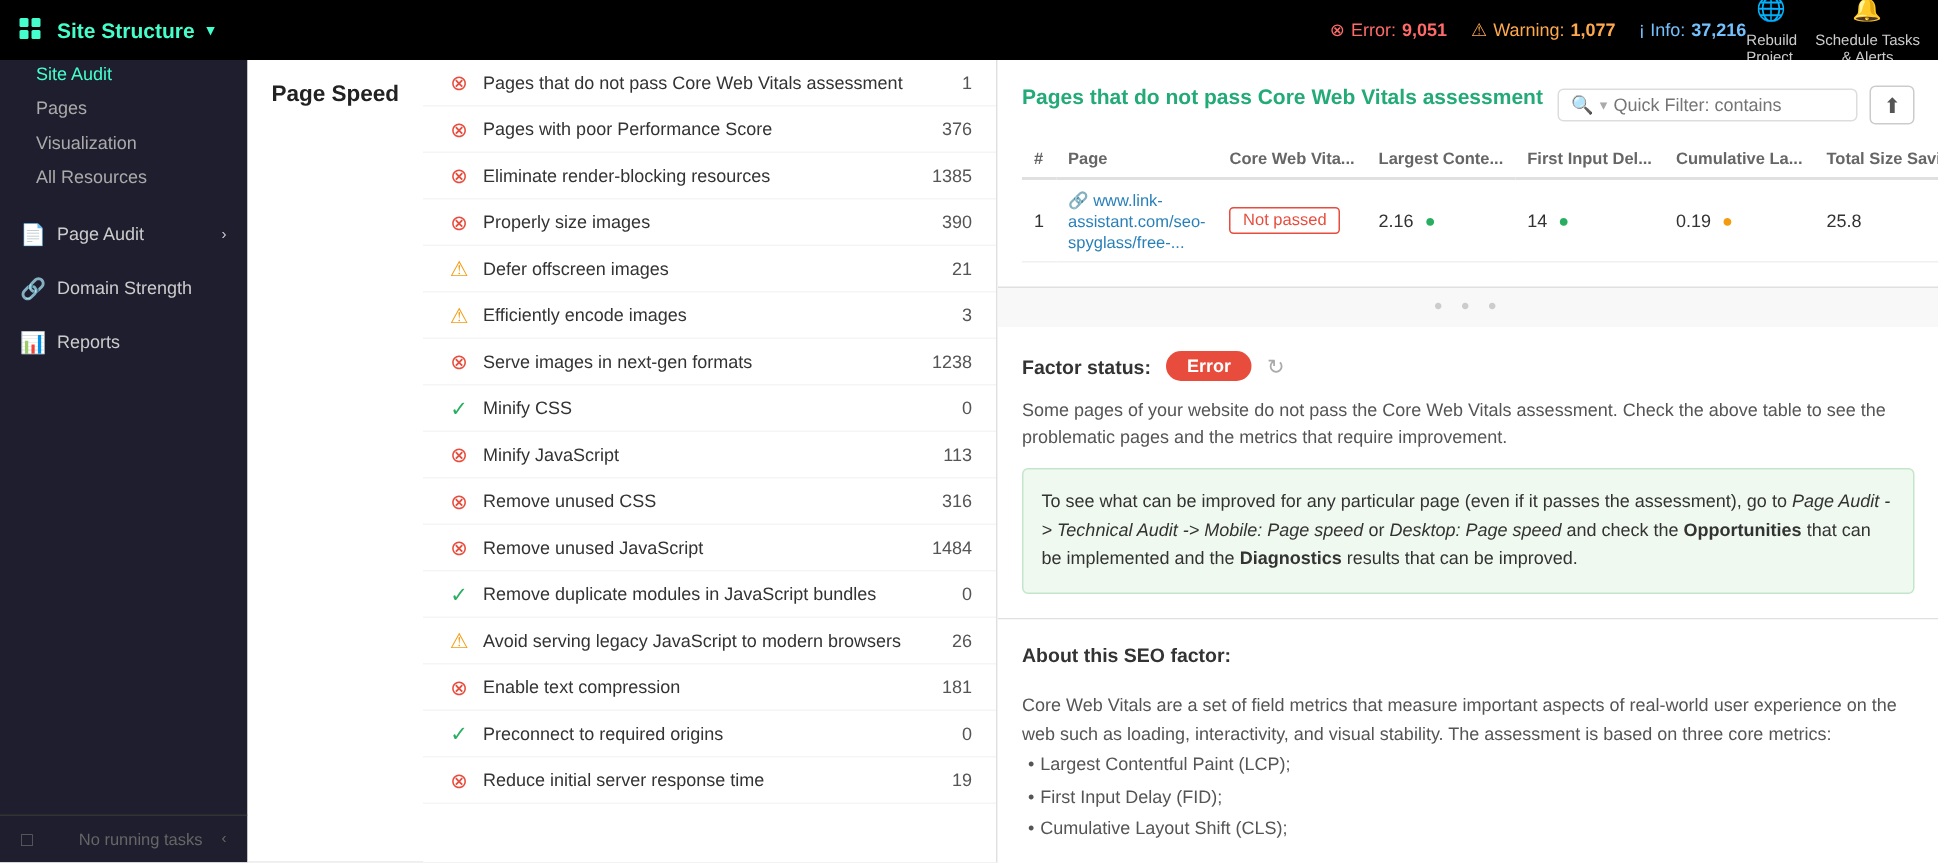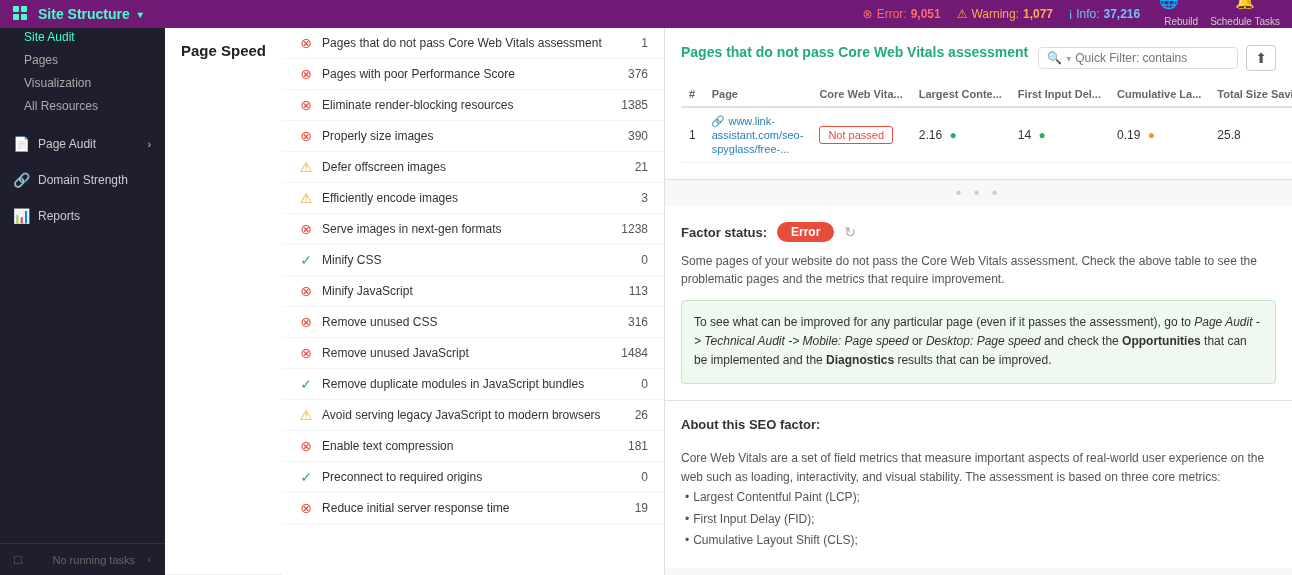--- a/index.html
+++ b/index.html
@@ -1,19 +1,19 @@
 <!DOCTYPE html>
 <html><head>
   <meta charset="utf-8">
   <style>
     * { box-sizing: border-box; margin: 0; padding: 0; }
     body { font-family: -apple-system, BlinkMacSystemFont, 'Segoe UI', Arial, sans-serif; font-size: 13px; background: #f0f0f0; display: flex; flex-direction: column; height: 575px; overflow: hidden; }
 
     
-    .topbar { background: #701a75; color: #fff; display: flex; align-items: center; padding: 0 12px; height: 28px; flex-shrink: 0; }
+    .topbar { background: #000000; color: #fff; display: flex; align-items: center; padding: 0 12px; height: 40px; flex-shrink: 0; }
     .topbar-brand { display: flex; align-items: center; gap: 8px; font-weight: 600; font-size: 14px; color: #4fc; flex: 1; }
     .topbar-brand svg { width: 18px; height: 18px; }
     .topbar-stats { display: flex; gap: 16px; align-items: center; font-size: 12px; }
     .stat-error { color: #ff6b6b; display: flex; align-items: center; gap: 4px; }
     .stat-warning { color: #ffa94d; display: flex; align-items: center; gap: 4px; }
     .stat-info { color: #74c0fc; display: flex; align-items: center; gap: 4px; }
     .topbar-actions { display: flex; gap: 12px; align-items: center; margin-left: auto; }
     .topbar-action { display: flex; align-items: center; gap: 6px; color: #ccc; font-size: 11px; cursor: pointer; }
 
     
@@ -113,21 +113,21 @@
     </div>
     <div class="stat-info">
       <span>ℹ</span>
       <span>Info:</span>
       <span style="font-weight:600;">37,216</span>
     </div>
   </div>
   <div class="topbar-actions">
     <div class="topbar-action" style="flex-direction:column; align-items:center;">
       <span style="font-size:16px;">🌐</span>
-      <span style="font-size:10px; text-align:right;margin-left:24px;">Rebuild<br>Project</span>
+      <span style="font-size:10px; text-align:left;">Rebuild<br>Project</span>
     </div>
     <div class="topbar-action" style="flex-direction:column; align-items:center;">
       <span style="font-size:16px;">🔔</span>
       <span style="font-size:10px; text-align:center;">Schedule Tasks<br>&amp; Alerts</span>
     </div>
   </div>
 </div>
 
 <div class="main-layout">
 

